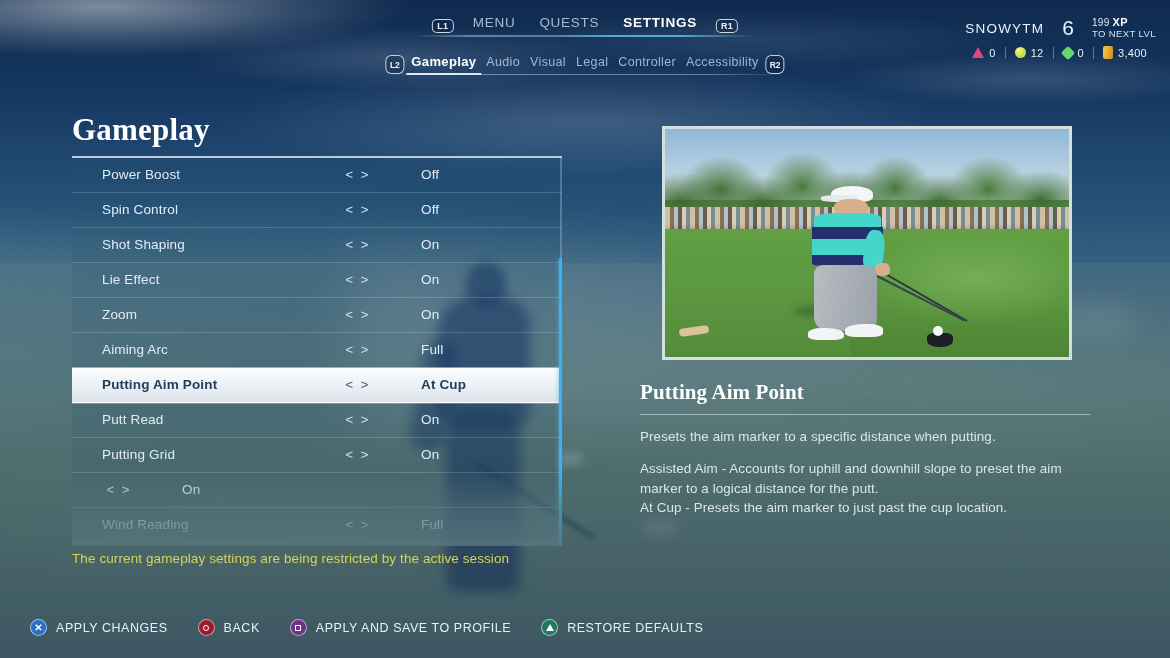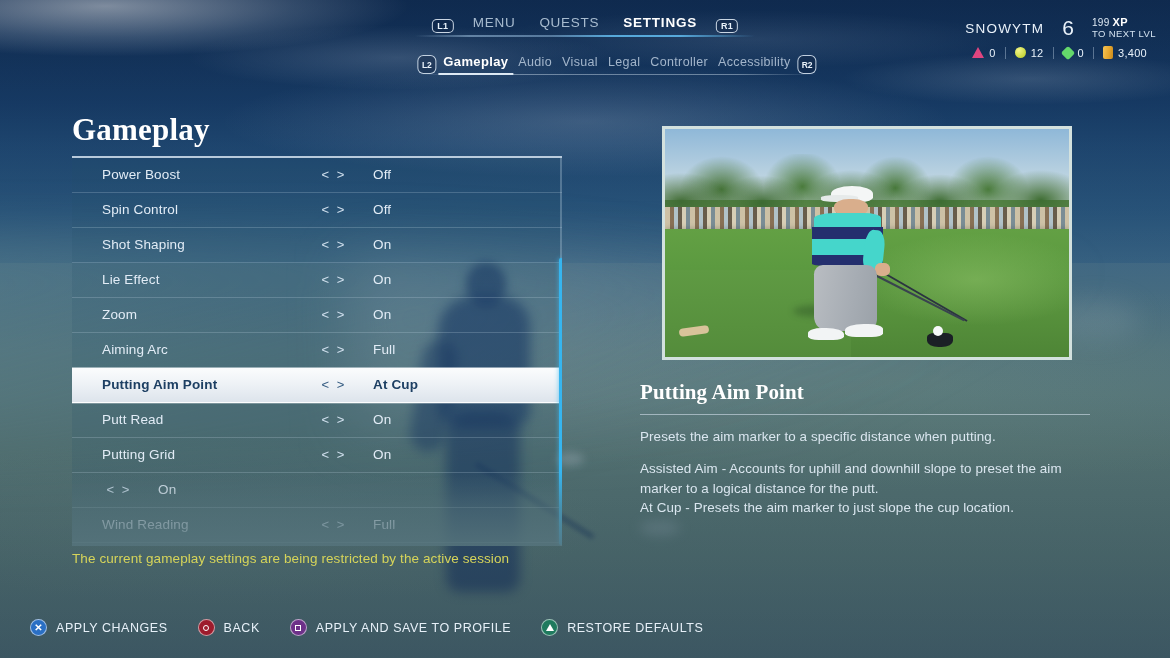--- a/index.html
+++ b/index.html
@@ -136,21 +136,20 @@
   .ic-ball { width: 11px; height: 11px; border-radius: 50%; background: radial-gradient(circle at 34% 30%, #f2f58a, #c8d83c 70%, #9fb32a); }
   .ic-gem { width: 10px; height: 10px; background: #64d86b; transform: rotate(45deg); border-radius: 2px; }
   .ic-coin { width: 10px; height: 13px; border-radius: 2px; background: linear-gradient(100deg, #f6c455 0%, #e8a82f 55%, #c98a1c 100%); }
 
   
   .nav-secondary {
     position: absolute; left: 50%; top: 53px;
     transform: translateX(-50%);
     display: flex; align-items: center; gap: 4px;
     z-index: 20;
-    margin-left: 32px;
   }
   .trigger {
     display: inline-flex; align-items: center; justify-content: center;
     min-width: 19px; height: 19px;
     border: 1.4px solid rgba(225,236,248,.85);
     border-radius: 6px;
     font-size: 8.5px; font-weight: bold;
     color: #eaf2fa;
     background: rgba(14,32,60,.35);
   }
@@ -188,20 +187,21 @@
     pointer-events: none;
   }
 
   .opt-row {
     position: relative;
     display: flex; align-items: center;
     height: 35px;
     padding-left: 30px;
     border-bottom: 1px solid rgba(205,222,236,.22);
     background: rgba(40,78,104,.16);
+    gap: 24px;
   }
   .opt-label { font-size: 13.5px; color: #e2ecf6; letter-spacing: .15px; flex: 0 0 auto; width: 215px; }
   .opt-arrows {
     font-size: 13px; color: #d2e1ef; letter-spacing: 2px;
     width: 34px; text-align: center;
   }
   .opt-value { font-size: 13.5px; color: #e2ecf6; margin-left: 22px; letter-spacing: .15px; }
 
   .opt-row.selected {
     background: linear-gradient(180deg, #fbfcfd 0%, #eef2f6 46%, #dde4ec 100%);
@@ -521,21 +521,21 @@
       </div>
       <div class="pv-club"></div>
       <div class="pv-ball"></div>
     </div>
 
     <div class="detail-title">Putting Aim Point</div>
     <div class="detail-rule"></div>
     <div class="detail-p">Presets the aim marker to a specific distance when putting.</div>
     <div class="detail-gap"></div>
     <div class="detail-p">Assisted Aim - Accounts for uphill and downhill slope to preset the aim marker to a logical distance for the putt.</div>
-    <div class="detail-p">At Cup - Presets the aim marker to just slope the cup location.</div>
+    <div class="detail-p">At Cup - Presets the aim marker to just past the cup location.</div>
   </div>
 
   <div class="action-bar">
     <div class="action">
       <span class="btn-glyph g-cross">
           <span class="glyph-x">✕</span>
         </span>
       <span class="action-label">APPLY CHANGES</span>
     </div>
     <div class="action">

